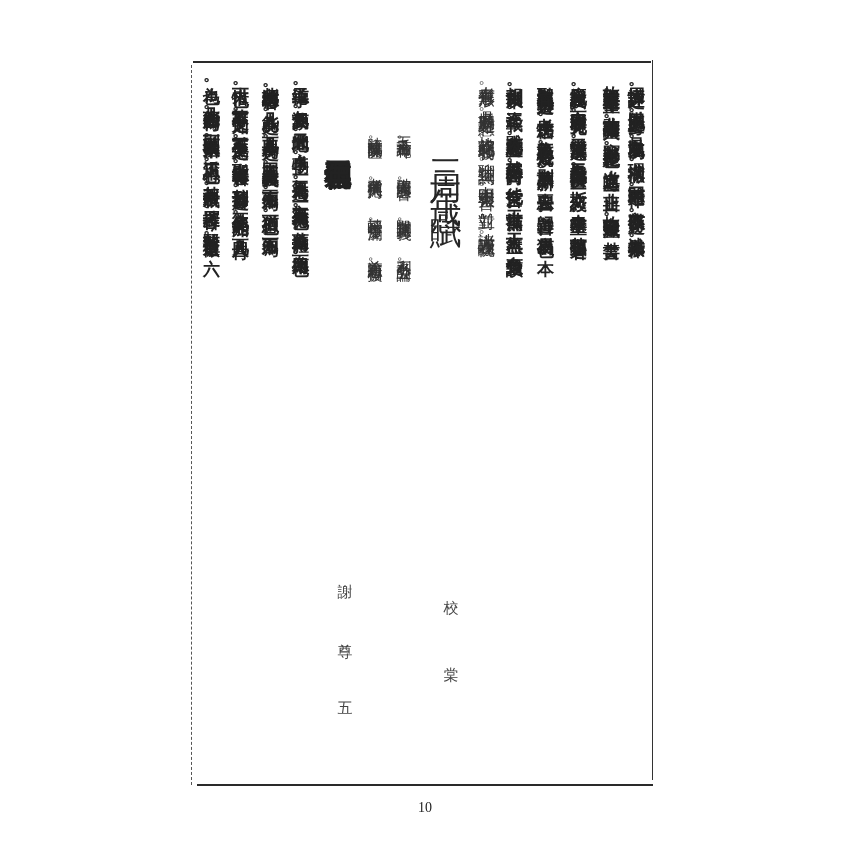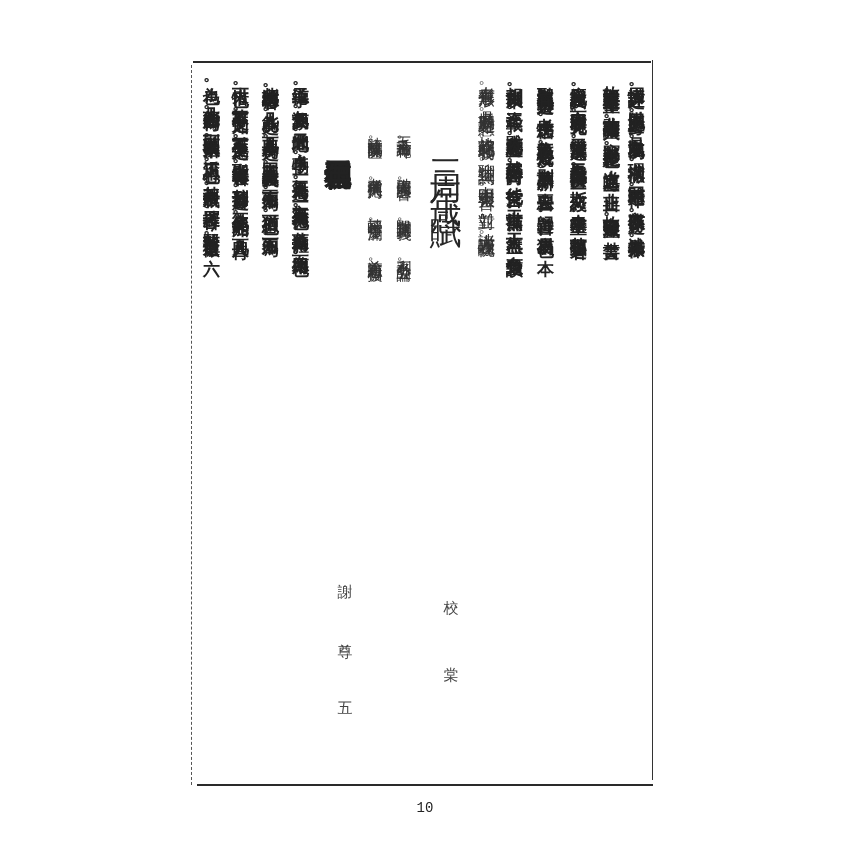--- a/index.html
+++ b/index.html
@@ -25,21 +25,21 @@
   .title2 {
     position:absolute; writing-mode: vertical-rl; text-orientation: upright;
     font-size:27px; letter-spacing:0px; color:#222; font-weight:bold; white-space:nowrap;
   }
   .sig {
     position:absolute; writing-mode: vertical-rl; text-orientation: upright;
     font-size:15px; color:#444; white-space:nowrap;
   }
   .page-number {
     position:absolute; left:0; width:850px; top:800px; text-align:center;
-    font-family:Liberation Mono, monospace; font-size:14px; color:#222;
+    font-family:Liberation Serif, serif; font-size:14px; color:#222;
   }
 </style>
 </head>
 <body>
 
 <div class="page">
   <div class="frame-top"></div>
   <div class="frame-bottom"></div>
   <div class="frame-left"></div>
   <div class="frame-right"></div>

